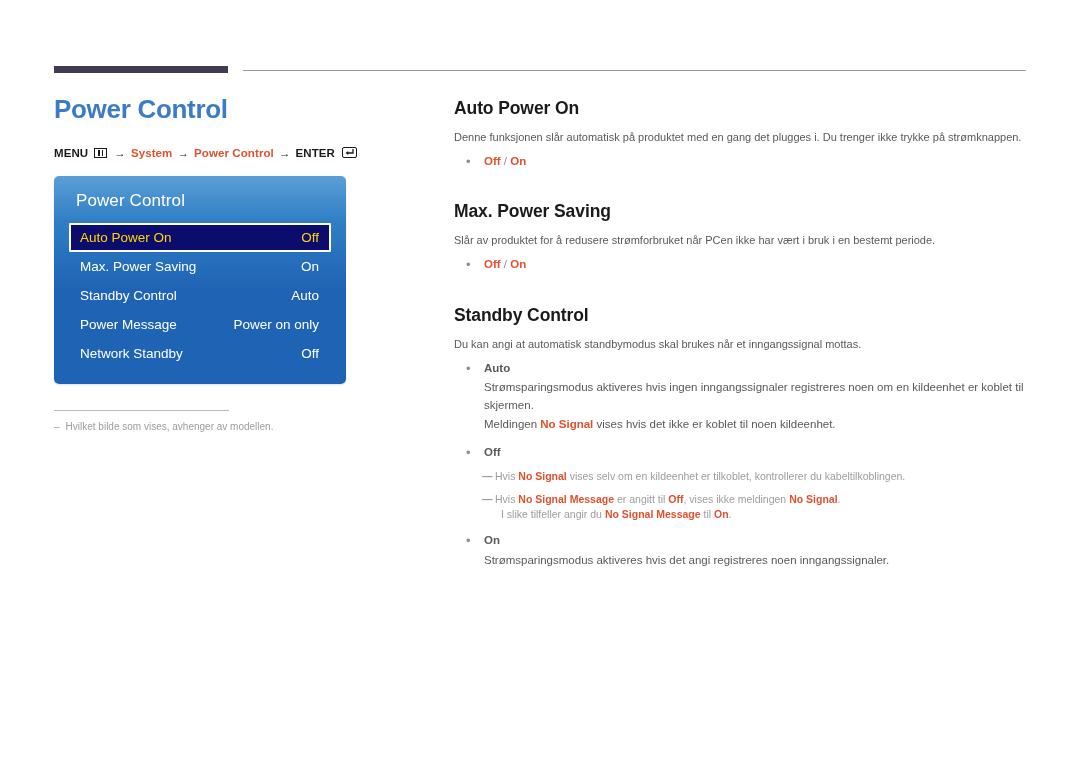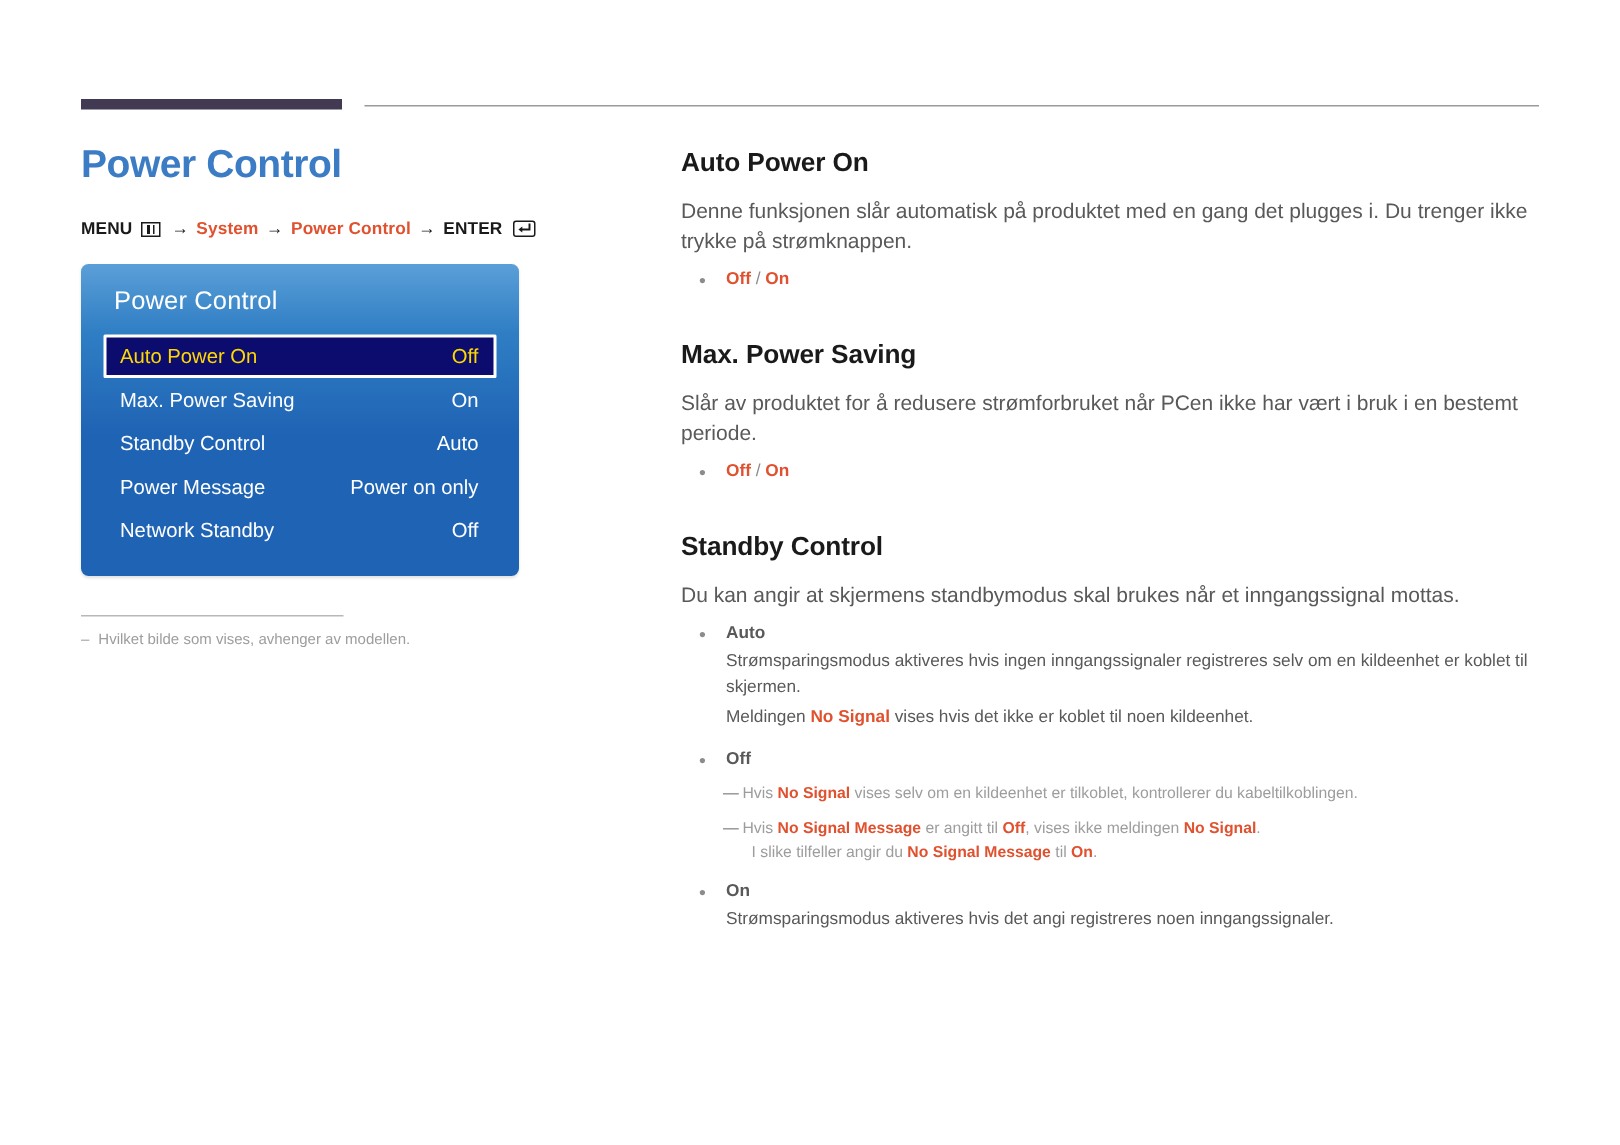--- a/index.html
+++ b/index.html
@@ -146,21 +146,21 @@
   }
   .sec-title {
     font-size: 17.5px;
     font-weight: bold;
     color: #1a1a1a;
     letter-spacing: -0.1px;
     margin: 0 0 11px 0;
   }
   .sec-title.gap { margin-top: 31px; }
   .sec-desc {
-    font-size: 14px;
+    font-size: 11px;
     color: #59595b;
     line-height: 1.45;
     margin: 0 0 7px 0;
   }
   .bullet {
     display: flex;
     font-size: 11.5px;
     line-height: 1.5;
     margin: 0 0 2px 0;
     padding-left: 12px;
@@ -284,27 +284,27 @@
     <div class="bullet">
       <span class="dot">•</span>
       <span class="btxt">
         <span class="em">Off</span>
         <span class="sep">/</span>
         <span class="em">On</span>
       </span>
     </div>
 
     <h2 class="sec-title gap">Standby Control</h2>
-    <p class="sec-desc">Du kan angir at skjermens standbymodus skal brukes når et inngangssignal mottas.</p>
+    <p class="sec-desc">Du kan angi at automatisk standbymodus skal brukes når et inngangssignal mottas.</p>
 
     <div class="bullet">
       <span class="dot">•</span>
       <span class="btxt em">Auto</span>
     </div>
-    <div class="sub">Strømsparingsmodus aktiveres hvis ingen inngangssignaler registreres selv om en kildeenhet er koblet til skjermen.</div>
+    <div class="sub">Strømsparingsmodus aktiveres hvis ingen inngangssignaler registreres noen om en kildeenhet er koblet til skjermen.</div>
     <div class="sub">
       <span>Meldingen </span><span class="em">No Signal</span><span> vises hvis det ikke er koblet til noen kildeenhet.</span>
     </div>
 
     <div class="sp8"></div>
 
     <div class="bullet">
       <span class="dot">•</span>
       <span class="btxt em">Off</span>
     </div>

